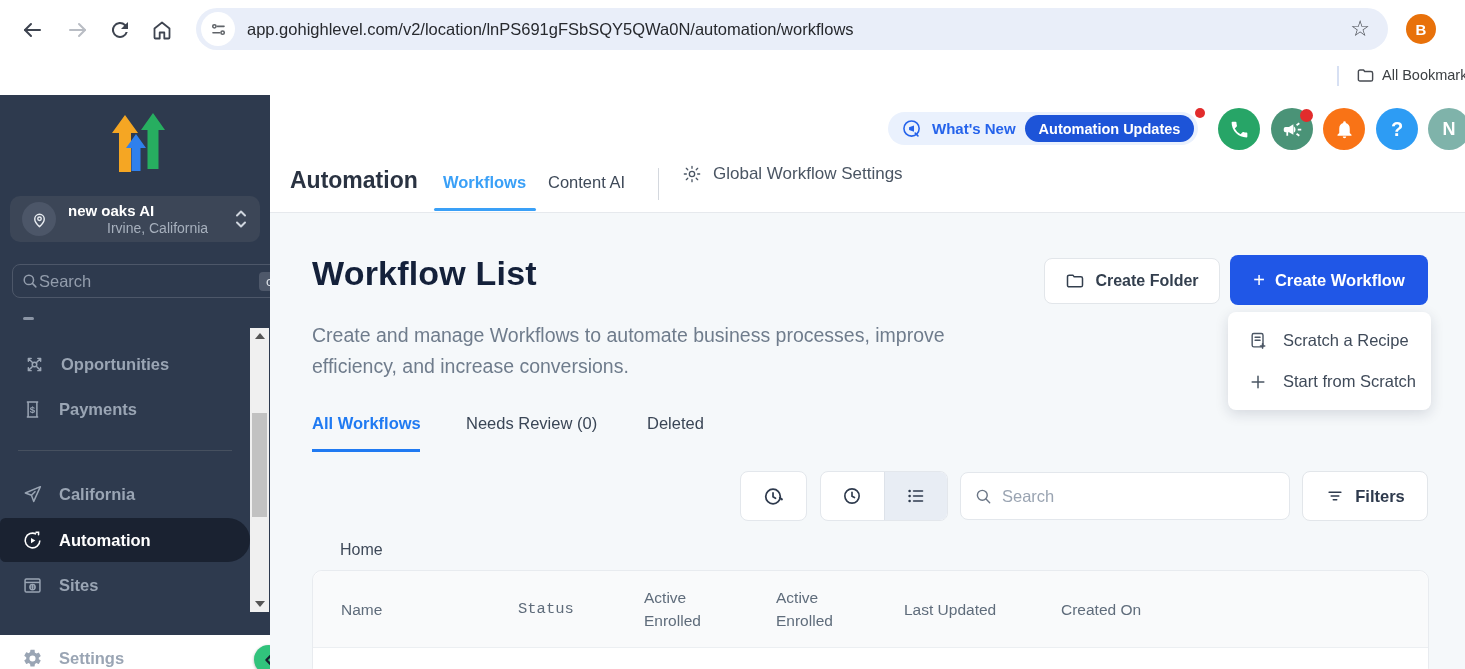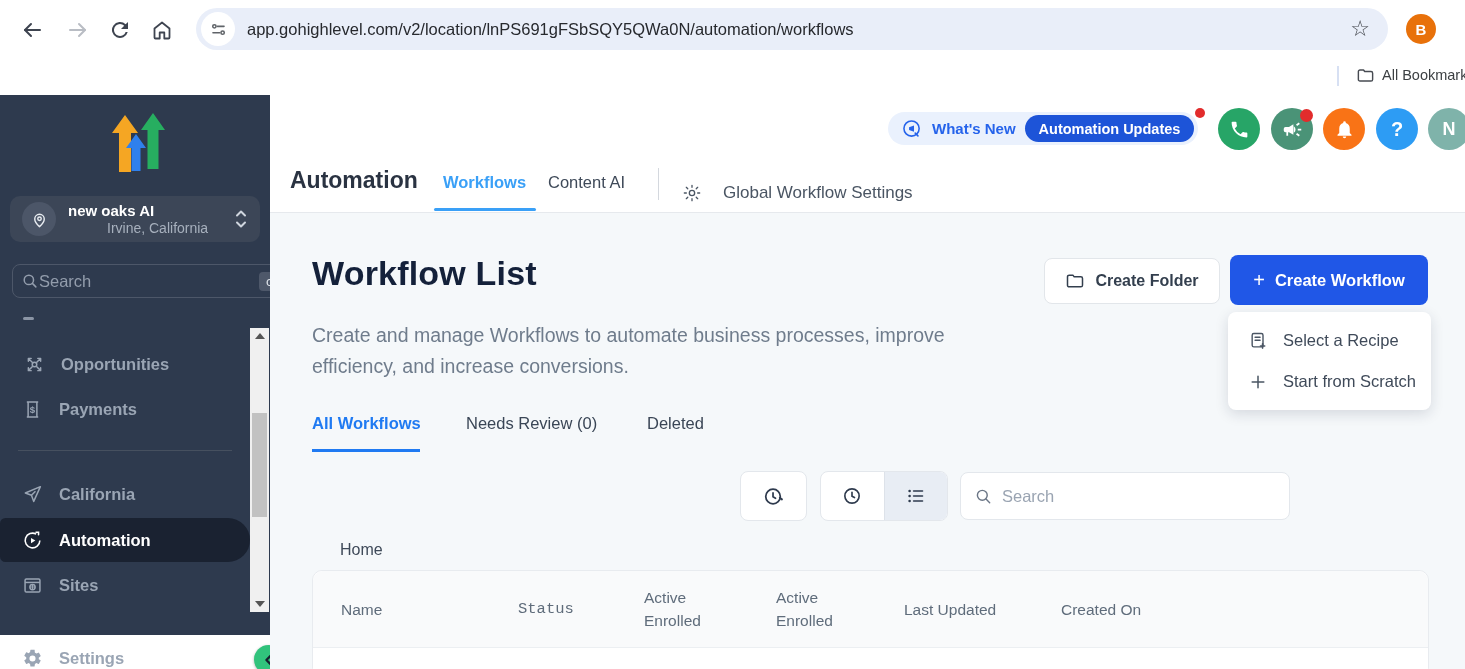--- a/index.html
+++ b/index.html
@@ -51,21 +51,21 @@
   .app-header { position:absolute; left:270px; top:95px; width:1195px; height:118px; background:#ffffff; border-bottom:1px solid #e6e9ed; }
   .whatsnew-pill { position:absolute; left:618px; top:17px; height:33px; background:#eaf1fd; border-radius:17px; display:flex; align-items:center; padding:0 4px 0 13px; gap:9px; cursor:pointer; }
   .wn-label { color:#2563eb; font-size:15px; font-weight:bold; white-space:nowrap; }
   .au-pill { position:relative; background:#1d54d8; color:#fff; font-size:14.5px; font-weight:bold; border-radius:14px; height:27px; display:flex; align-items:center; padding:0 14px; white-space:nowrap; }
   .red-dot { position:absolute; width:10px; height:10px; border-radius:50%; background:#e22c2c; }
   .circle-btn { position:absolute; top:13px; width:42px; height:42px; border-radius:50%; display:flex; align-items:center; justify-content:center; color:#fff; cursor:pointer; }
   .page-title { position:absolute; left:20px; top:72px; font-size:23px; font-weight:bold; color:#2a3342; }
   .hdr-tab { position:absolute; top:78px; font-size:16.5px; cursor:pointer; }
   .hdr-tab-underline { position:absolute; left:164px; top:113px; width:102px; height:3px; background:#3aa0f7; border-radius:2px; }
   .hdr-vdiv { position:absolute; left:388px; top:73px; width:1px; height:32px; background:#d4d8de; }
-  .gws { position:absolute; left:412px; top:88px; display:flex; align-items:center; gap:21px; color:#4a5563; font-size:17px; cursor:pointer; }
+  .gws { position:absolute; left:412px; top:69px; display:flex; align-items:center; gap:11px; color:#4a5563; font-size:17px; cursor:pointer; }
 
   
   .content { position:absolute; left:270px; top:213px; width:1195px; height:456px; background:#f5f8fa; }
   .wl-title { position:absolute; left:42px; top:41px; font-size:34px; font-weight:bold; color:#14213a; letter-spacing:.2px; }
   .wl-desc { position:absolute; left:42px; top:107px; width:712px; font-size:19.5px; line-height:31px; color:#6f7c8c; }
   .btn { display:flex; align-items:center; justify-content:center; gap:10px; border-radius:8px; cursor:pointer; font-weight:bold; }
   .btn-white { background:#fff; border:1px solid #e2e6ea; color:#333f4e; }
   .create-folder { position:absolute; left:774px; top:45px; width:176px; height:46px; font-size:16px; }
   .create-workflow { position:absolute; left:960px; top:42px; width:198px; height:50px; background:#2057e7; color:#fff; font-size:16.5px; }
   .dropdown { position:absolute; left:958px; top:99px; width:203px; height:98px; background:#fff; border-radius:8px; box-shadow:0 4px 14px rgba(20,30,60,.14); padding:8px 0; }
@@ -343,21 +343,21 @@
 
     <div class="dropdown">
       <div class="dd-item">
         <span class="dico">
           <svg viewBox="0 0 24 24" width="20" height="20" fill="none" stroke="currentColor" stroke-width="1.7" stroke-linecap="round">
               <rect x="5" y="3" width="13" height="16" rx="2"></rect>
               <path d="M8.5 7.5h6M8.5 11h6"></path>
               <path d="M17.5 15.5v5M15 18h5" stroke-width="2"></path>
             </svg>
         </span>
-        <span>Select a Recipe</span>
+        <span>Scratch a Recipe</span>
       </div>
       <div class="dd-item">
         <span class="dico">
           <svg viewBox="0 0 24 24" width="20" height="20" fill="none" stroke="currentColor" stroke-width="1.8" stroke-linecap="round">
               <path d="M12 5v14M5 12h14"></path>
             </svg>
         </span>
         <span>Start from Scratch</span>
       </div>
     </div>
@@ -395,20 +395,26 @@
     </div>
 
     <div class="search-box">
       <svg viewBox="0 0 24 24" width="19" height="19" fill="none" stroke="#6b7686" stroke-width="1.8" stroke-linecap="round">
           <circle cx="10.5" cy="10.5" r="6.2"></circle>
           <path d="m15.2 15.2 4.6 4.6"></path>
         </svg>
       <input type="text" placeholder="Search" style="">
     </div>
 
+    <div class="btn btn-white filters-btn" style="color:#2e3a4d;">
+      <svg viewBox="0 0 24 24" width="20" height="20" fill="none" stroke="currentColor" stroke-width="2" stroke-linecap="round">
+          <path d="M5 7.5h14M7.5 12h9M10 16.5h4"></path>
+        </svg>
+      <span>Filters</span>
+    </div>
 
     <div class="home-lbl">Home</div>
 
     <div class="table">
       <div class="thead">
         <div class="th" style="width:177px;">Name</div>
         <div class="th" style="width:126px;font-family:Liberation Mono, monospace;">Status</div>
         <div class="th" style="width:132px;"><span style="display:inline-block;max-width:62px;">Active Enrolled</span></div>
         <div class="th" style="width:128px;"><span style="display:inline-block;max-width:62px;">Active Enrolled</span></div>
         <div class="th" style="width:157px;">Last Updated</div>

